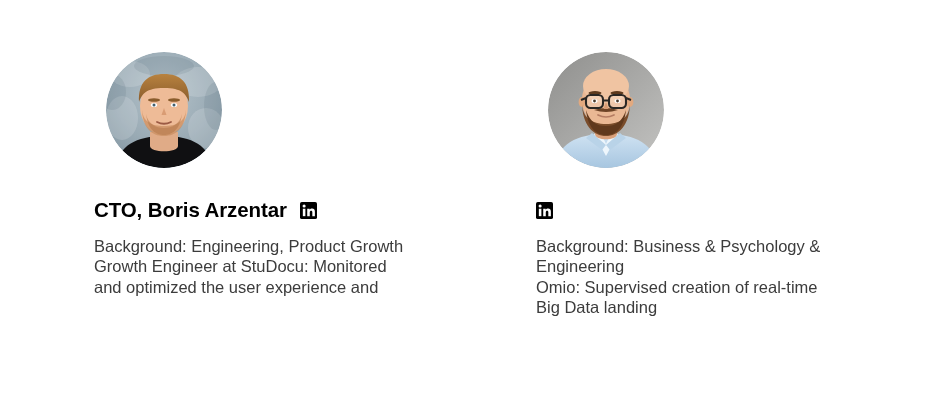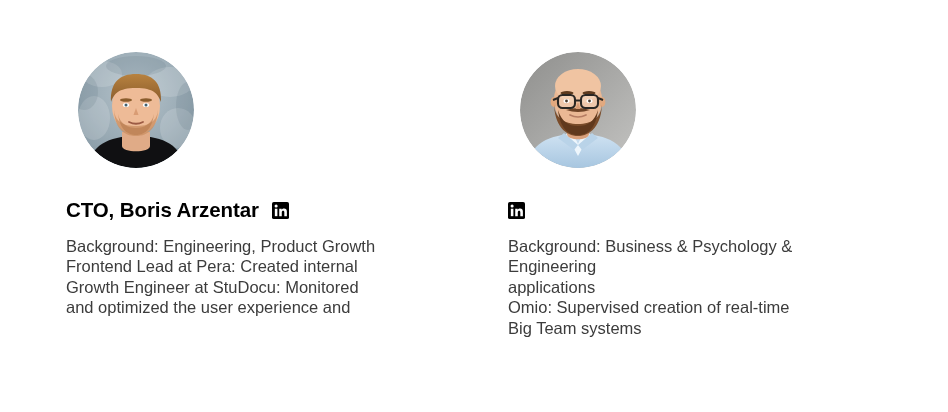--- a/index.html
+++ b/index.html
@@ -16,20 +16,21 @@
   .team-grid {
     position: relative;
     width: 948px;
     height: 412px;
   }
   .member {
     position: absolute;
     top: 0;
     width: 400px;
     height: 412px;
+    margin-left: 28px;
   }
   .member-left  { left: 66px; }
   .member-right { left: 508px; }
 
   
   .avatar {
     position: absolute;
     top: 52px;
     left: 12px;
     width: 116px;
@@ -144,21 +145,20 @@
           <rect x="0" y="0" width="24" height="24" rx="2.6" fill="#000000"></rect>
           <rect x="4" y="9.5" width="3.6" height="10.5" fill="#ffffff"></rect>
           <circle cx="5.8" cy="5.6" r="2.2" fill="#ffffff"></circle>
           <path d="M10.2 9.5 h3.4 v1.5 c0.7 -1.2 2.1 -1.8 3.5 -1.8 c2.6 0 3.9 1.6 3.9 4.6 V20 h-3.6 v-5.4 c0 -1.4 -0.5 -2.2 -1.7 -2.2 c-1.2 0 -1.9 0.8 -1.9 2.3 V20 h-3.6 Z" fill="#ffffff"></path>
         </svg>
       </a>
     </div>
 
     <div class="bio">
       <div class="bio-line">Background: Engineering, Product Growth</div>
-      <div class="bio-line">Frontend Lead at Pera: Created internal</div>
       <div class="bio-line">Growth Engineer at StuDocu: Monitored</div>
       <div class="bio-line">and optimized the user experience and</div>
     </div>
   </div>
 
   <div class="member member-right">
 
     <div class="avatar">
       <svg viewBox="0 0 116 116" xmlns="http://www.w3.org/2000/svg" aria-hidden="true">
         <defs>
@@ -226,19 +226,18 @@
           <rect x="4" y="9.5" width="3.6" height="10.5" fill="#ffffff"></rect>
           <circle cx="5.8" cy="5.6" r="2.2" fill="#ffffff"></circle>
           <path d="M10.2 9.5 h3.4 v1.5 c0.7 -1.2 2.1 -1.8 3.5 -1.8 c2.6 0 3.9 1.6 3.9 4.6 V20 h-3.6 v-5.4 c0 -1.4 -0.5 -2.2 -1.7 -2.2 c-1.2 0 -1.9 0.8 -1.9 2.3 V20 h-3.6 Z" fill="#ffffff"></path>
         </svg>
       </a>
     </div>
 
     <div class="bio">
       <div class="bio-line">Background: Business &amp; Psychology &amp;</div>
       <div class="bio-line">Engineering</div>
-      <div class="bio-line">applications</div>
       <div class="bio-line">Omio: Supervised creation of real-time</div>
-      <div class="bio-line">Big Team systems</div>
+      <div class="bio-line">Big Data landing</div>
     </div>
   </div>
 
 </div>
 
 </body></html>

